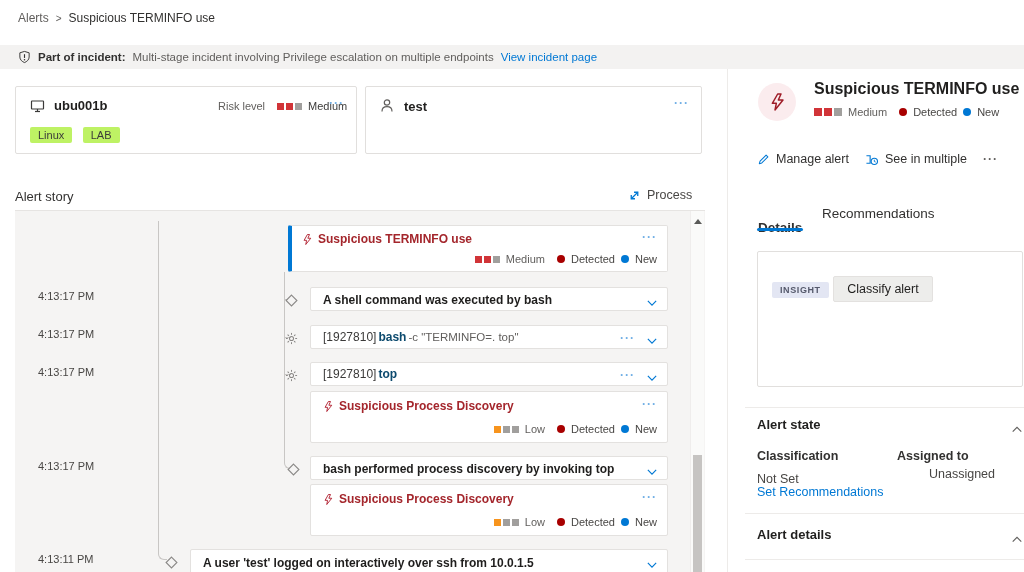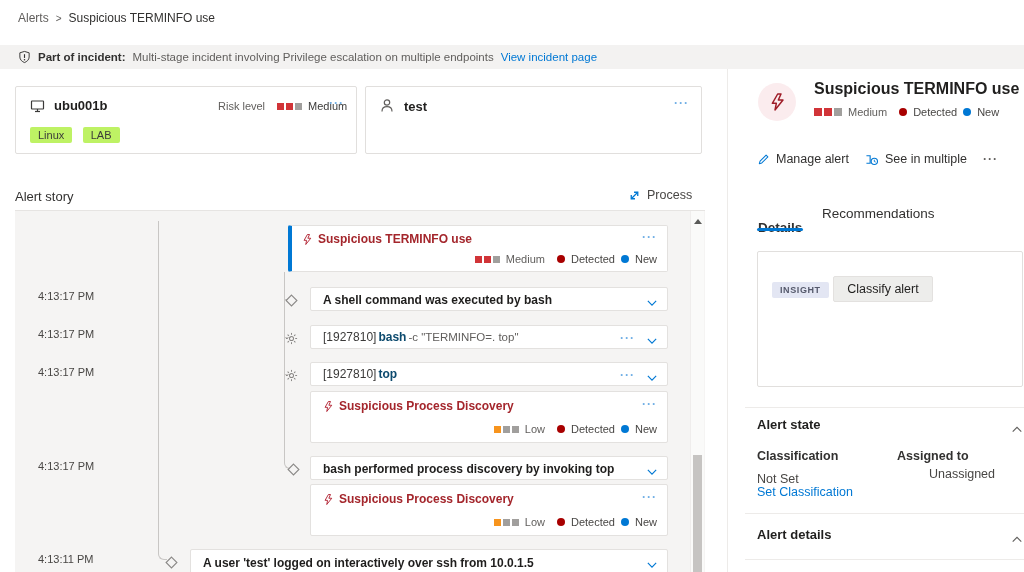--- a/index.html
+++ b/index.html
@@ -398,21 +398,21 @@
   <div class="abs hdiv" style="top:407px;"></div>
   <span class="abs sechead" style="left:757px;top:417px;">Alert state</span>
   <span class="secchev" style="top:420px;">
     <svg width="12" height="9" viewBox="0 0 14 10">
         <polyline points="2,7.5 7,2.5 12,7.5" fill="none" stroke="#605e5c" stroke-width="1.3"></polyline>
       </svg>
   </span>
 
   <span class="abs flabel" style="left:757px;top:449px;">Classification</span>
   <span class="abs fvalue" style="left:757px;top:472px;">Not Set</span>
-  <span class="abs seclink link" style="left:757px;top:485px;">Set Classification</span>
+  <span class="abs seclink link" style="left:757px;top:485px;">Set Recommendations</span>
   <span class="abs flabel" style="left:897px;top:449px;">Assigned to</span>
   <span class="abs fvalue" style="left:897px;top:467px;margin-left:32px;">Unassigned</span>
 
   <div class="abs hdiv" style="top:513px;"></div>
   <span class="abs sechead" style="left:757px;top:527px;">Alert details</span>
   <span class="secchev" style="top:530px;">
     <svg width="12" height="9" viewBox="0 0 14 10">
         <polyline points="2,7.5 7,2.5 12,7.5" fill="none" stroke="#605e5c" stroke-width="1.3"></polyline>
       </svg>
   </span>

